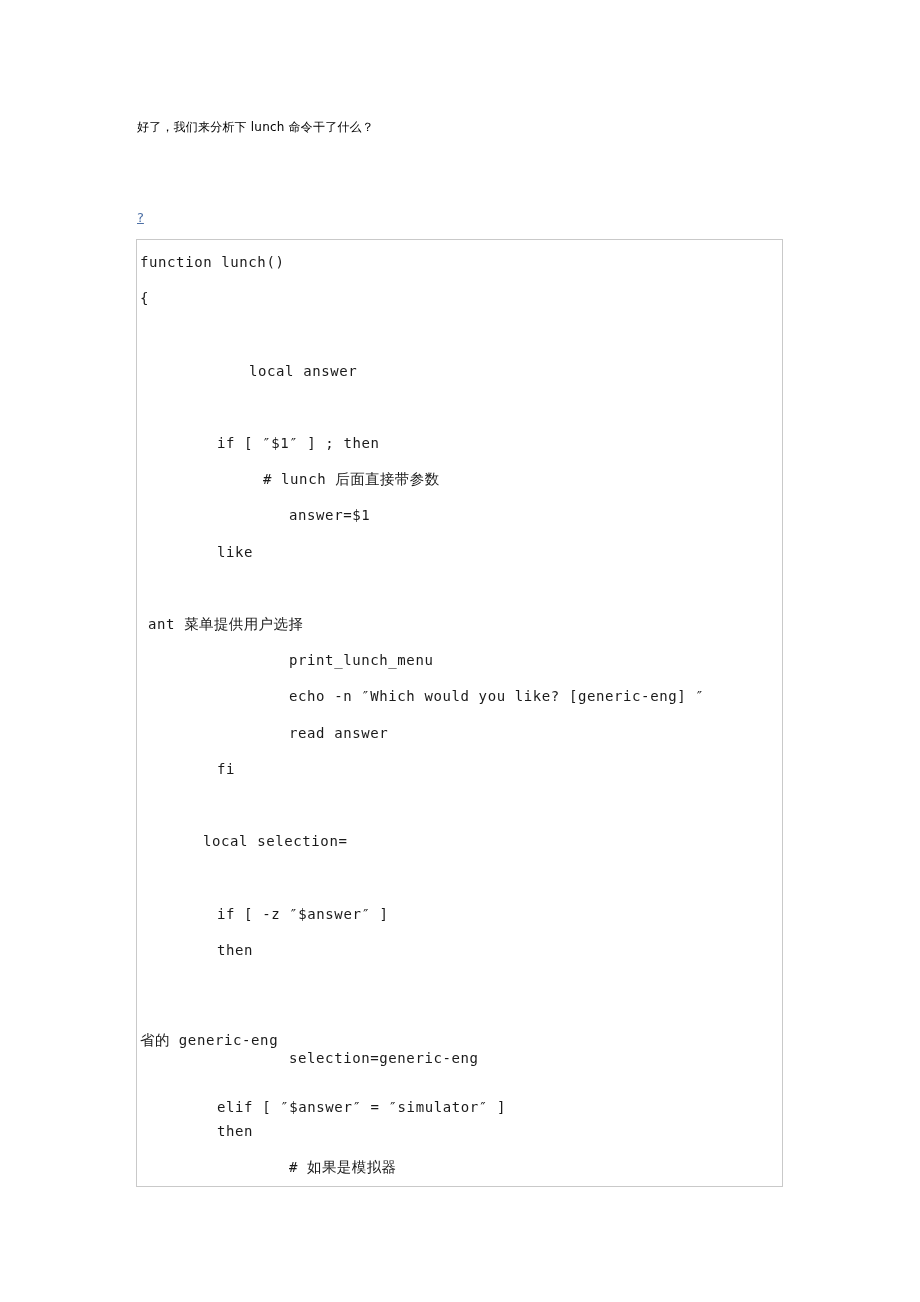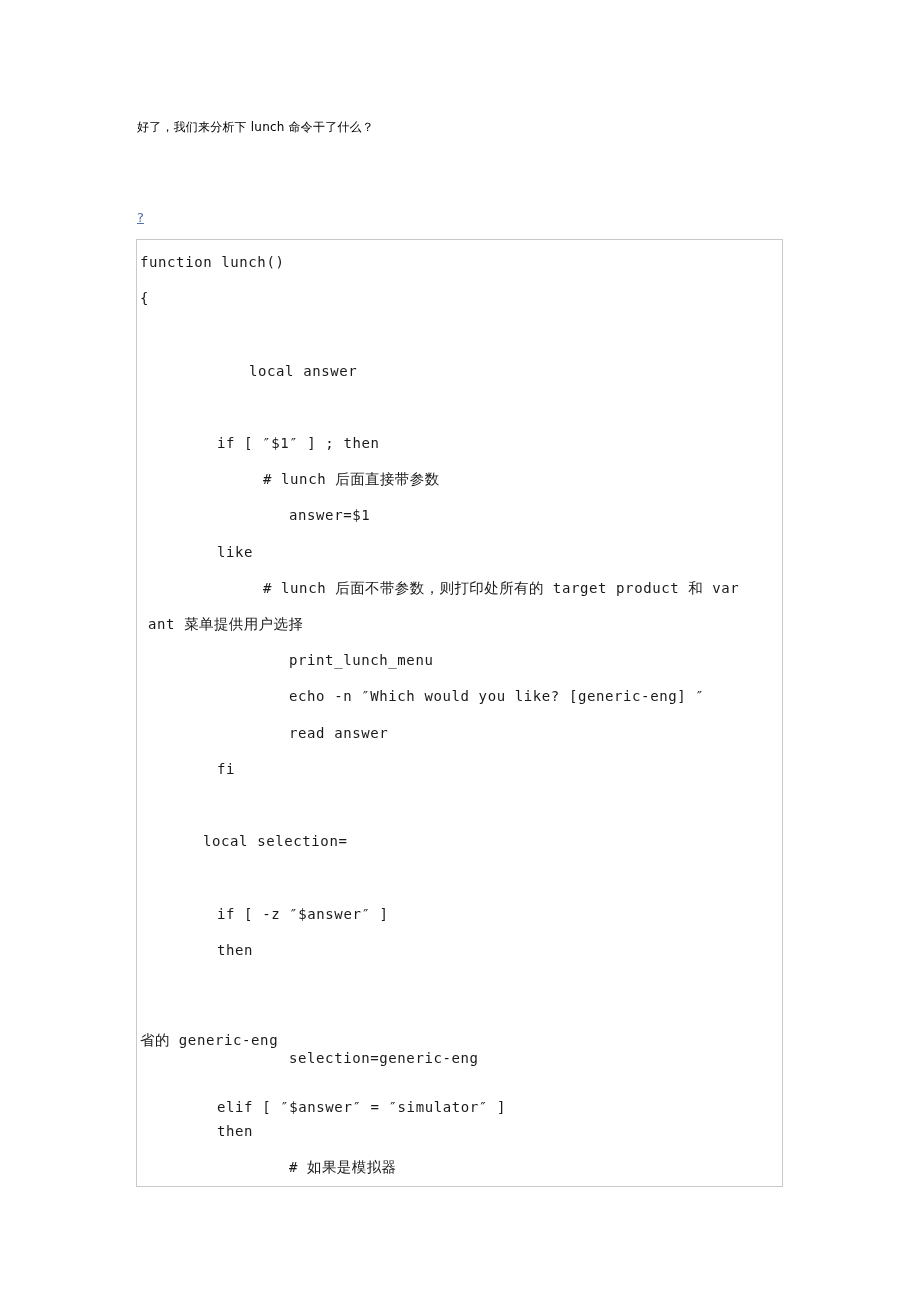--- a/index.html
+++ b/index.html
@@ -106,21 +106,20 @@
     <div class="codeinner" id="code-inner">
         <div class="cl" style="top: 13px; left: 3px; text-align: center;"><span class="t">function lunch()</span></div>
         <div class="cl" style="top: 49.2px; left: 3px;"><span class="t">{</span></div>
         <div class="cl" style="top: 85.4px; left: 3px;">&nbsp;</div>
         <div class="cl" style="top: 121.6px; left: 80px; margin-left: 32px;"><span class="t">local answer</span></div>
         <div class="cl" style="top: 157.8px; left: 3px;">&nbsp;</div>
         <div class="cl" style="top: 194px; left: 80px;"><span class="t">if [ ″$1″ ] ; then</span></div>
         <div class="cl" style="top: 230.2px; left: 126px;"><span class="t"># lunch </span><span class="cn">后面直接带参数</span></div>
         <div class="cl" style="top: 266.4px; left: 152px;"><span class="t">answer=$1</span></div>
         <div class="cl" style="top: 302.6px; left: 80px;"><span class="t">like</span></div>
-        <div class="cl" style="top: 338.8px; left: 126px;"><span class="t"># lunch </span><span class="cn">后面不带参数，则打印处所有的</span><span class="t"> target product </span><span class="cn">和</span><span class="t"> var</span></div>
         <div class="cl" style="top: 375px; left: 3px; margin-left: 8px;"><span class="t">ant </span><span class="cn">菜单提供用户选择</span></div>
         <div class="cl" style="top: 411.2px; left: 152px;"><span class="t">print_lunch_menu</span></div>
         <div class="cl" style="top: 447.4px; left: 152px;"><span class="t">echo -n ″Which would you like? [generic-eng] ″</span></div>
         <div class="cl" style="top: 483.6px; left: 152px;"><span class="t">read answer</span></div>
         <div class="cl" style="top: 519.8px; left: 80px;"><span class="t">fi</span></div>
         <div class="cl" style="top: 556px; left: 3px;">&nbsp;</div>
         <div class="cl" style="top: 592.2px; left: 66px;"><span class="t">local selection=</span></div>
         <div class="cl" style="top: 628.4px; left: 3px;">&nbsp;</div>
         <div class="cl" style="top: 664.6px; left: 80px;"><span class="t">if [ -z ″$answer″ ]</span></div>
         <div class="cl" style="top: 700.8px; left: 80px;"><span class="t">then</span></div>

